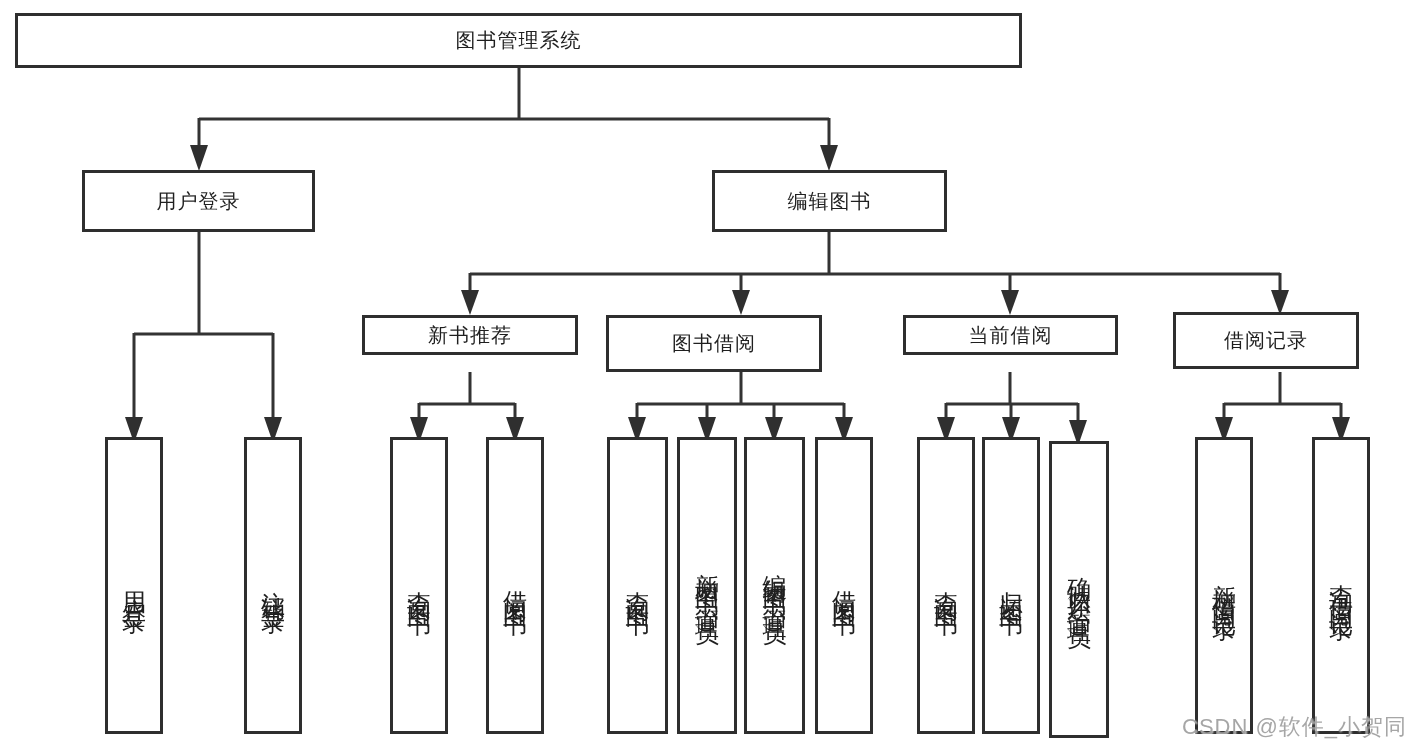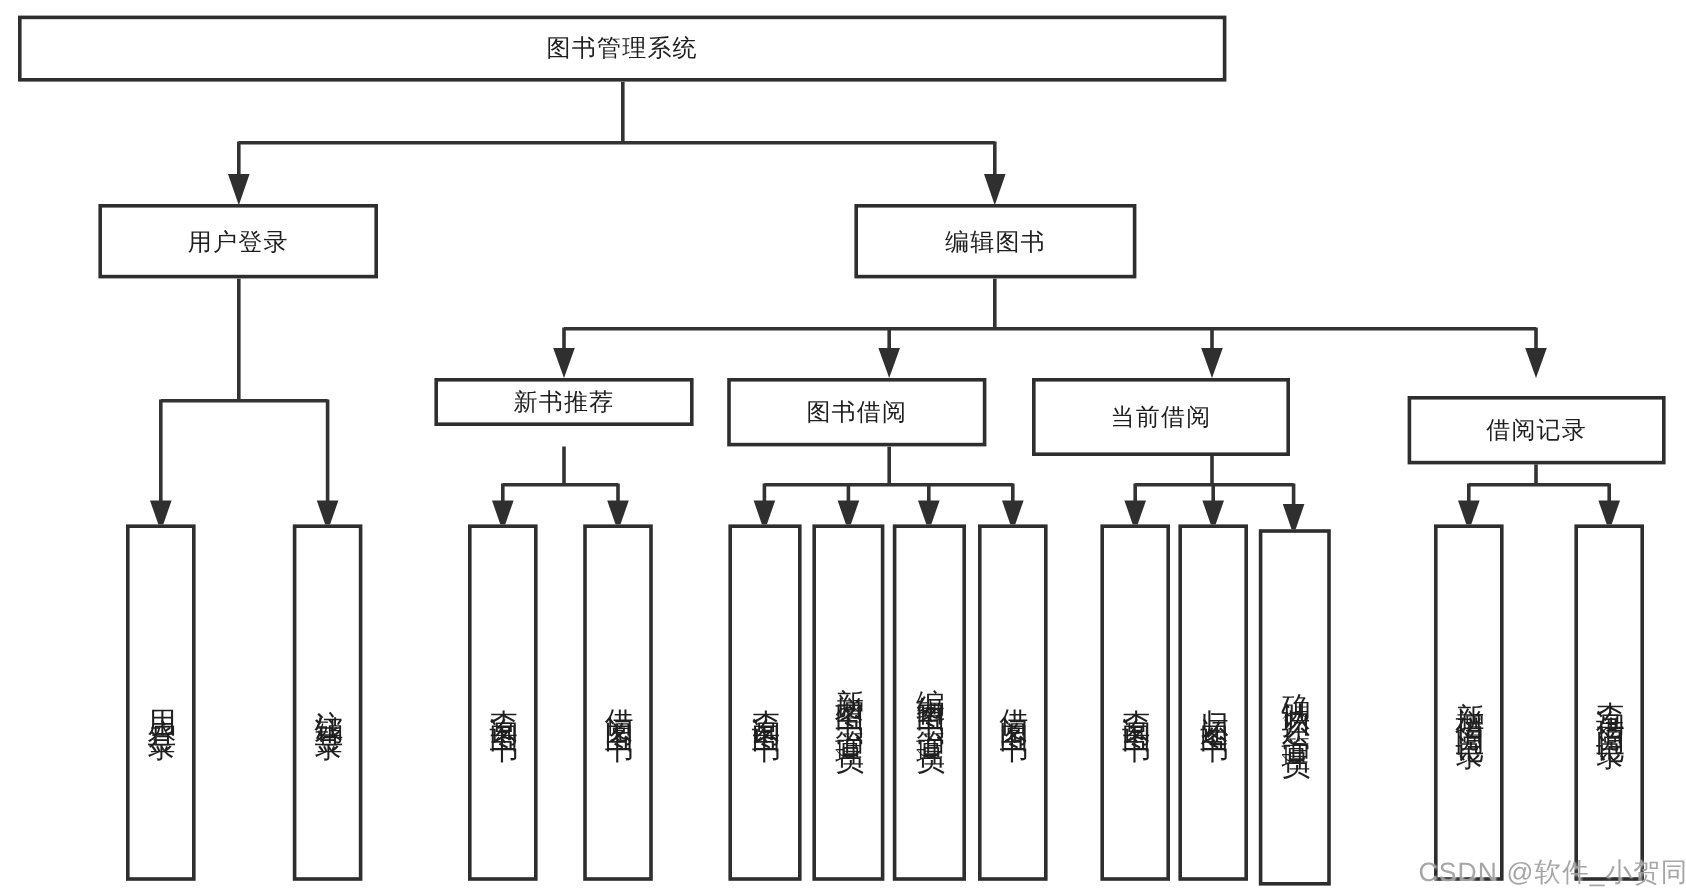--- a/index.html
+++ b/index.html
@@ -85,22 +85,22 @@
     </g>
   </svg>
 
   <div class="box hbox root" style="left:15px;top:13px;width:1007px;height:55px">图书管理系统</div>
 
   <div class="box hbox" style="left:82px;top:170px;width:233px;height:62px">用户登录</div>
   <div class="box hbox" style="left:712px;top:170px;width:235px;height:62px">编辑图书</div>
 
   <div class="box hbox" style="left:362px;top:315px;width:216px;height:40px">新书推荐</div>
   <div class="box hbox" style="left:606px;top:315px;width:216px;height:57px">图书借阅</div>
-  <div class="box hbox" style="left:860px;top:315px;width:215px;height:65px">当前借阅</div>
-  <div class="box hbox" style="left:1173px;top:330px;width:215px;height:57px">借阅记录</div>
+  <div class="box hbox" style="left:903px;top:315px;width:215px;height:40px">当前借阅</div>
+  <div class="box hbox" style="left:1173px;top:312px;width:186px;height:57px">借阅记录</div>
 
   <div class="box leaf" style="left:105px">用户登录</div>
   <div class="box leaf" style="left:244px">注销登录</div>
 
   <div class="box leaf" style="left:390px">查询图书</div>
   <div class="box leaf" style="left:486px">借阅图书</div>
 
   <div class="box leaf" style="left:607px;width:61px">查询图书</div>
   <div class="box leaf" style="left:677px;width:60px">新增图书（管理员）</div>
   <div class="box leaf" style="left:744px;width:61px">编辑图书（管理员）</div>

